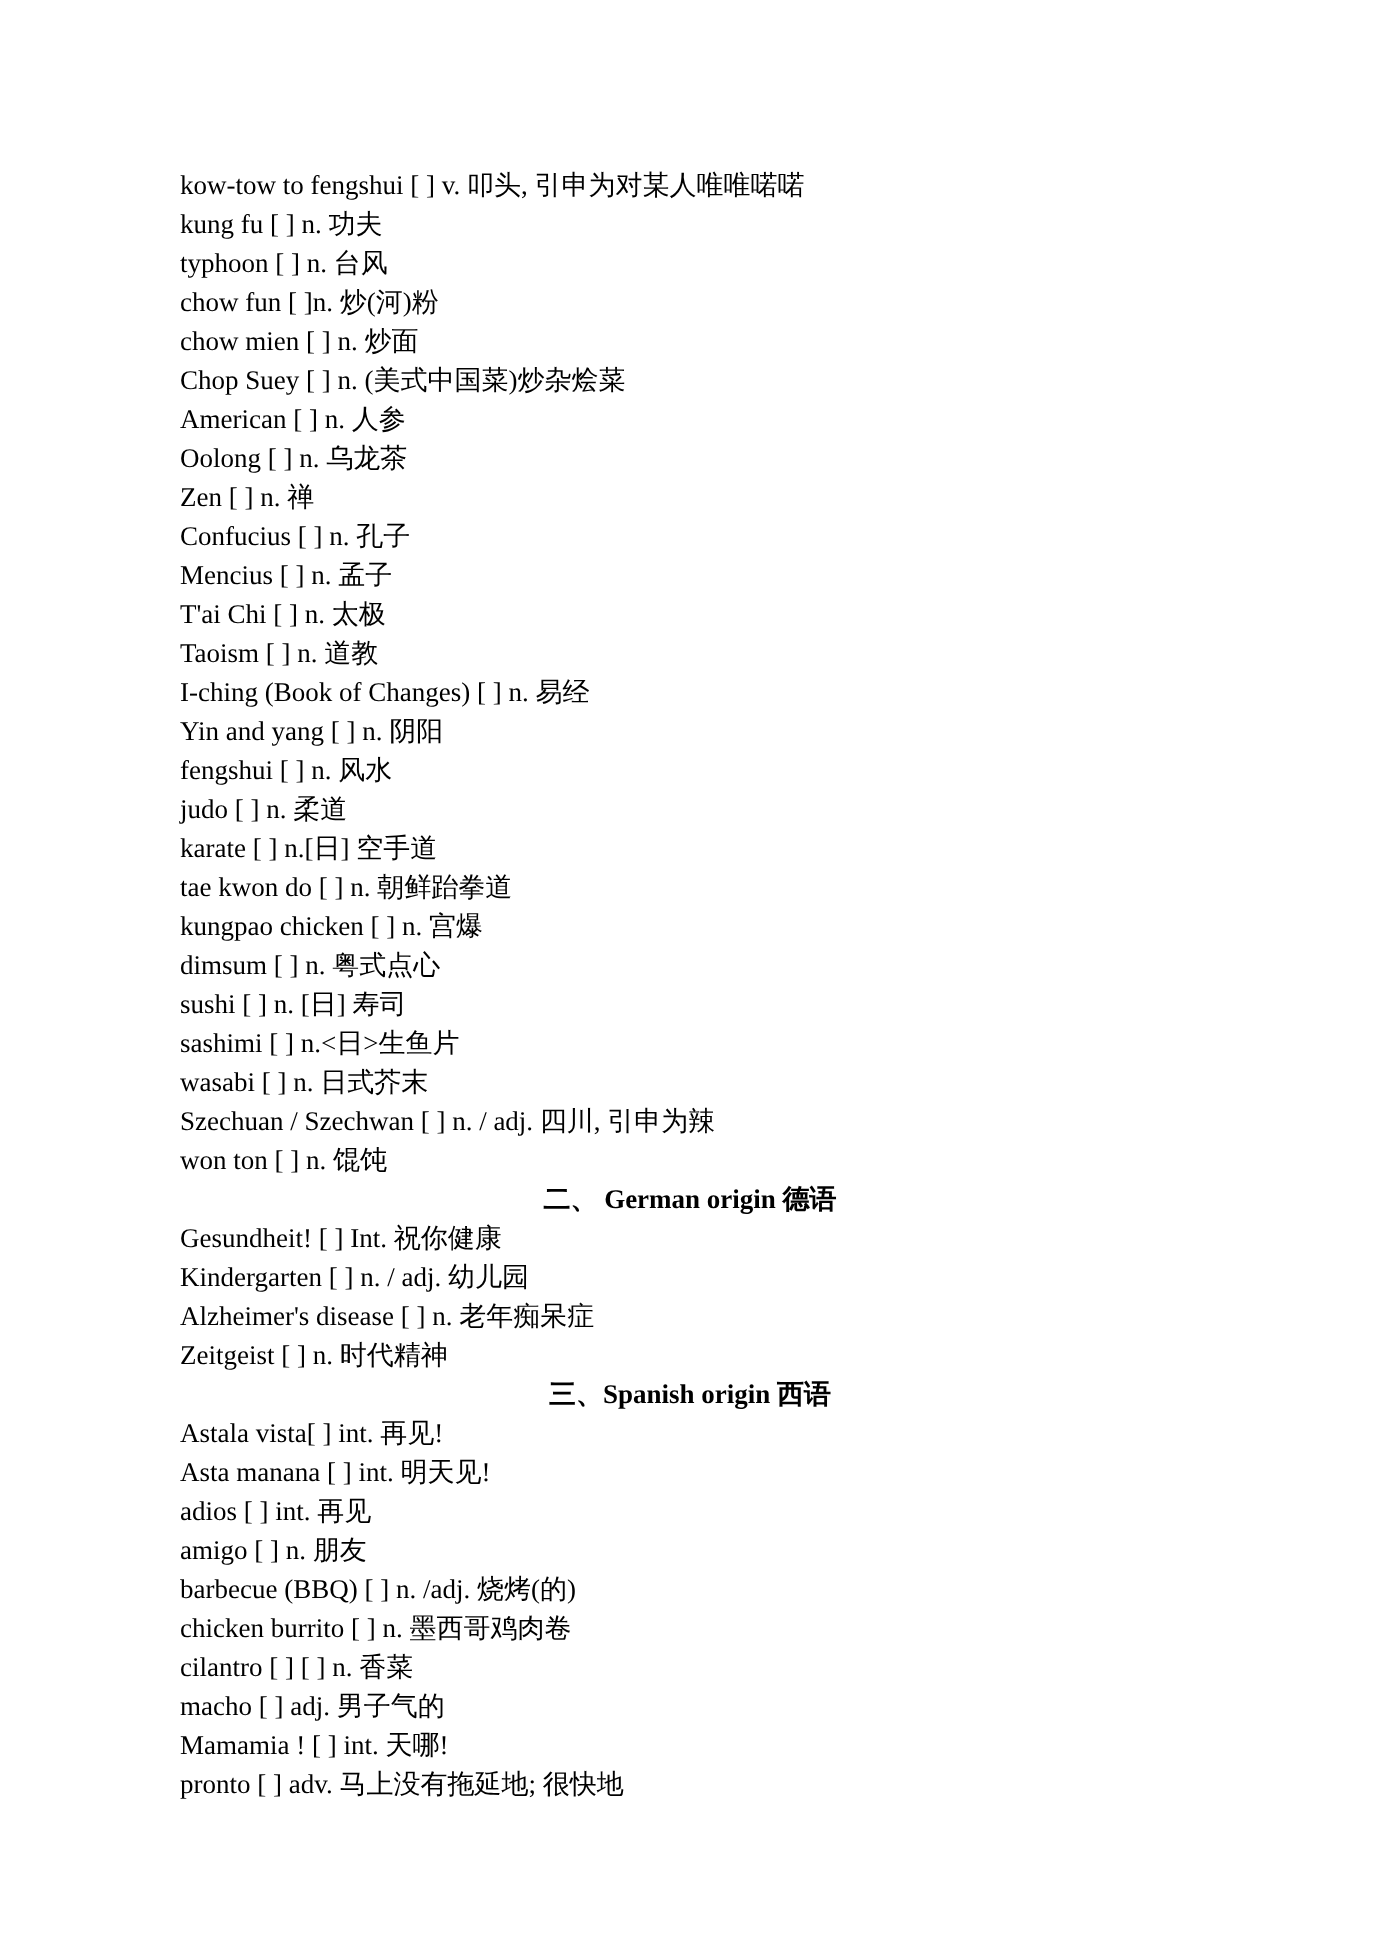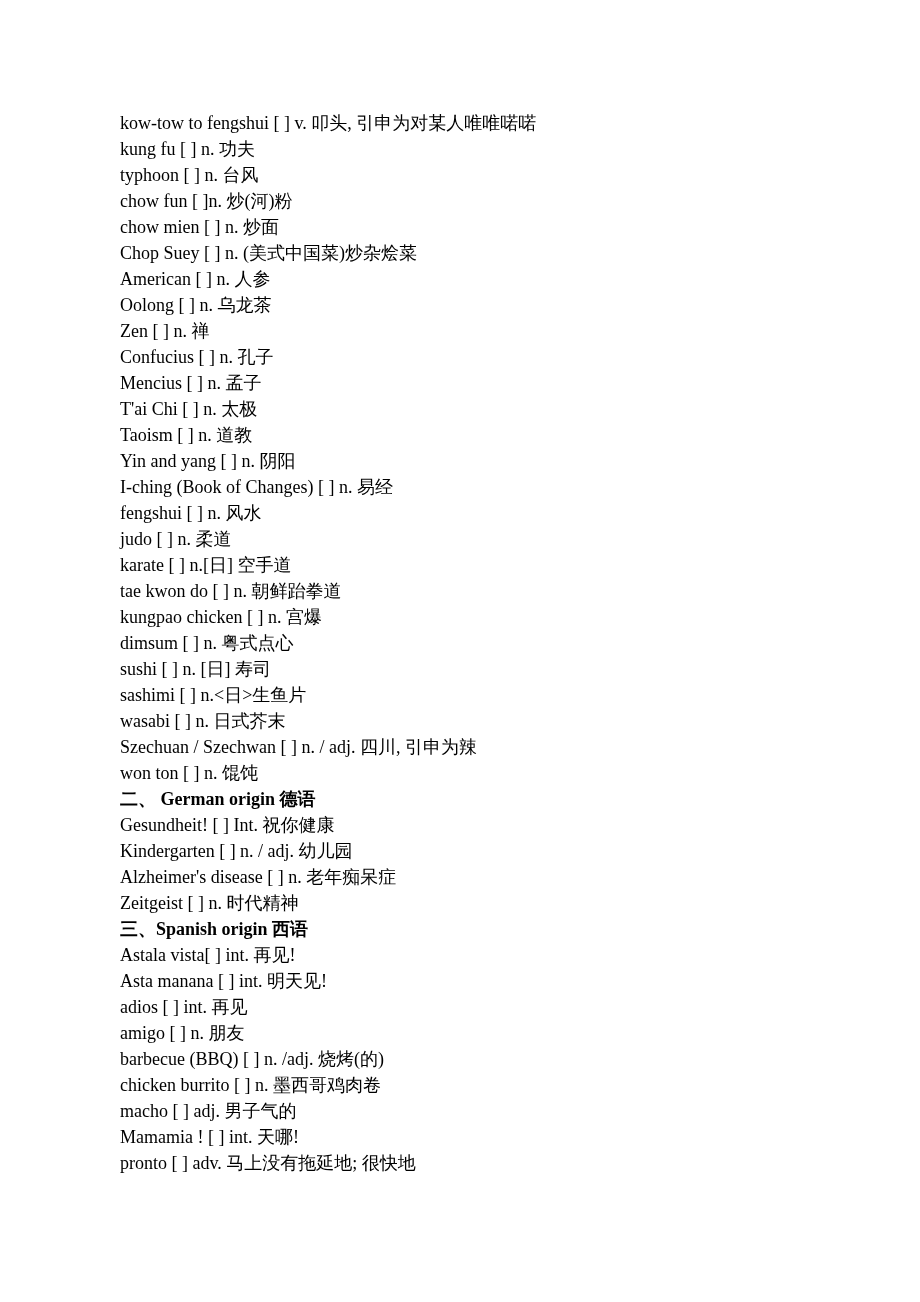--- a/index.html
+++ b/index.html
@@ -14,41 +14,42 @@
     font-size: 18px;
     line-height: 26px;
     color: #000;
   }
   .entry {
     white-space: pre;
   }
   .heading {
     font-weight: bold;
     white-space: pre;
+    text-align: center;
   }
 </style>
 </head>
 <body>
 
 <div class="page" id="page-root">
     <div class="entry">kow-tow to fengshui [ ] v. 叩头, 引申为对某人唯唯喏喏</div>
     <div class="entry">kung fu [ ] n. 功夫</div>
     <div class="entry">typhoon [ ] n. 台风</div>
     <div class="entry">chow fun [ ]n. 炒(河)粉</div>
     <div class="entry">chow mien [ ] n. 炒面</div>
     <div class="entry">Chop Suey [ ] n. (美式中国菜)炒杂烩菜</div>
     <div class="entry">American [ ] n. 人参</div>
     <div class="entry">Oolong [ ] n. 乌龙茶</div>
     <div class="entry">Zen [ ] n. 禅</div>
     <div class="entry">Confucius [ ] n. 孔子</div>
     <div class="entry">Mencius [ ] n. 孟子</div>
     <div class="entry">T'ai Chi [ ] n. 太极</div>
     <div class="entry">Taoism [ ] n. 道教</div>
+    <div class="entry">I-ching (Book of Changes) [ ] n. 易经</div>
     <div class="entry">Yin and yang [ ] n. 阴阳</div>
-    <div class="entry">I-ching (Book of Changes) [ ] n. 易经</div>
     <div class="entry">fengshui [ ] n. 风水</div>
     <div class="entry">judo [ ] n. 柔道</div>
     <div class="entry">karate [ ] n.[日] 空手道</div>
     <div class="entry">tae kwon do [ ] n. 朝鲜跆拳道</div>
     <div class="entry">kungpao chicken [ ] n. 宫爆</div>
     <div class="entry">dimsum [ ] n. 粤式点心</div>
     <div class="entry">sushi [ ] n. [日] 寿司</div>
     <div class="entry">sashimi [ ] n.&lt;日&gt;生鱼片</div>
     <div class="entry">wasabi [ ] n. 日式芥末</div>
     <div class="entry">Szechuan / Szechwan [ ] n. / adj. 四川, 引申为辣</div>
@@ -58,16 +59,17 @@
     <div class="entry">Kindergarten [ ] n. / adj. 幼儿园</div>
     <div class="entry">Alzheimer's disease [ ] n. 老年痴呆症</div>
     <div class="entry">Zeitgeist [ ] n. 时代精神</div>
     <div class="heading">三、Spanish origin 西语</div>
     <div class="entry">Astala vista[ ] int. 再见!</div>
     <div class="entry">Asta manana [ ] int. 明天见!</div>
     <div class="entry">adios [ ] int. 再见</div>
     <div class="entry">amigo [ ] n. 朋友</div>
     <div class="entry">barbecue (BBQ) [ ] n. /adj. 烧烤(的)</div>
     <div class="entry">chicken burrito [ ] n. 墨西哥鸡肉卷</div>
+    <div class="entry">cilantro [ ] [ ] n. 香菜</div>
     <div class="entry">macho [ ] adj. 男子气的</div>
     <div class="entry">Mamamia ! [ ] int. 天哪!</div>
     <div class="entry">pronto [ ] adv. 马上没有拖延地; 很快地</div>
   </div>
 
 </body></html>

